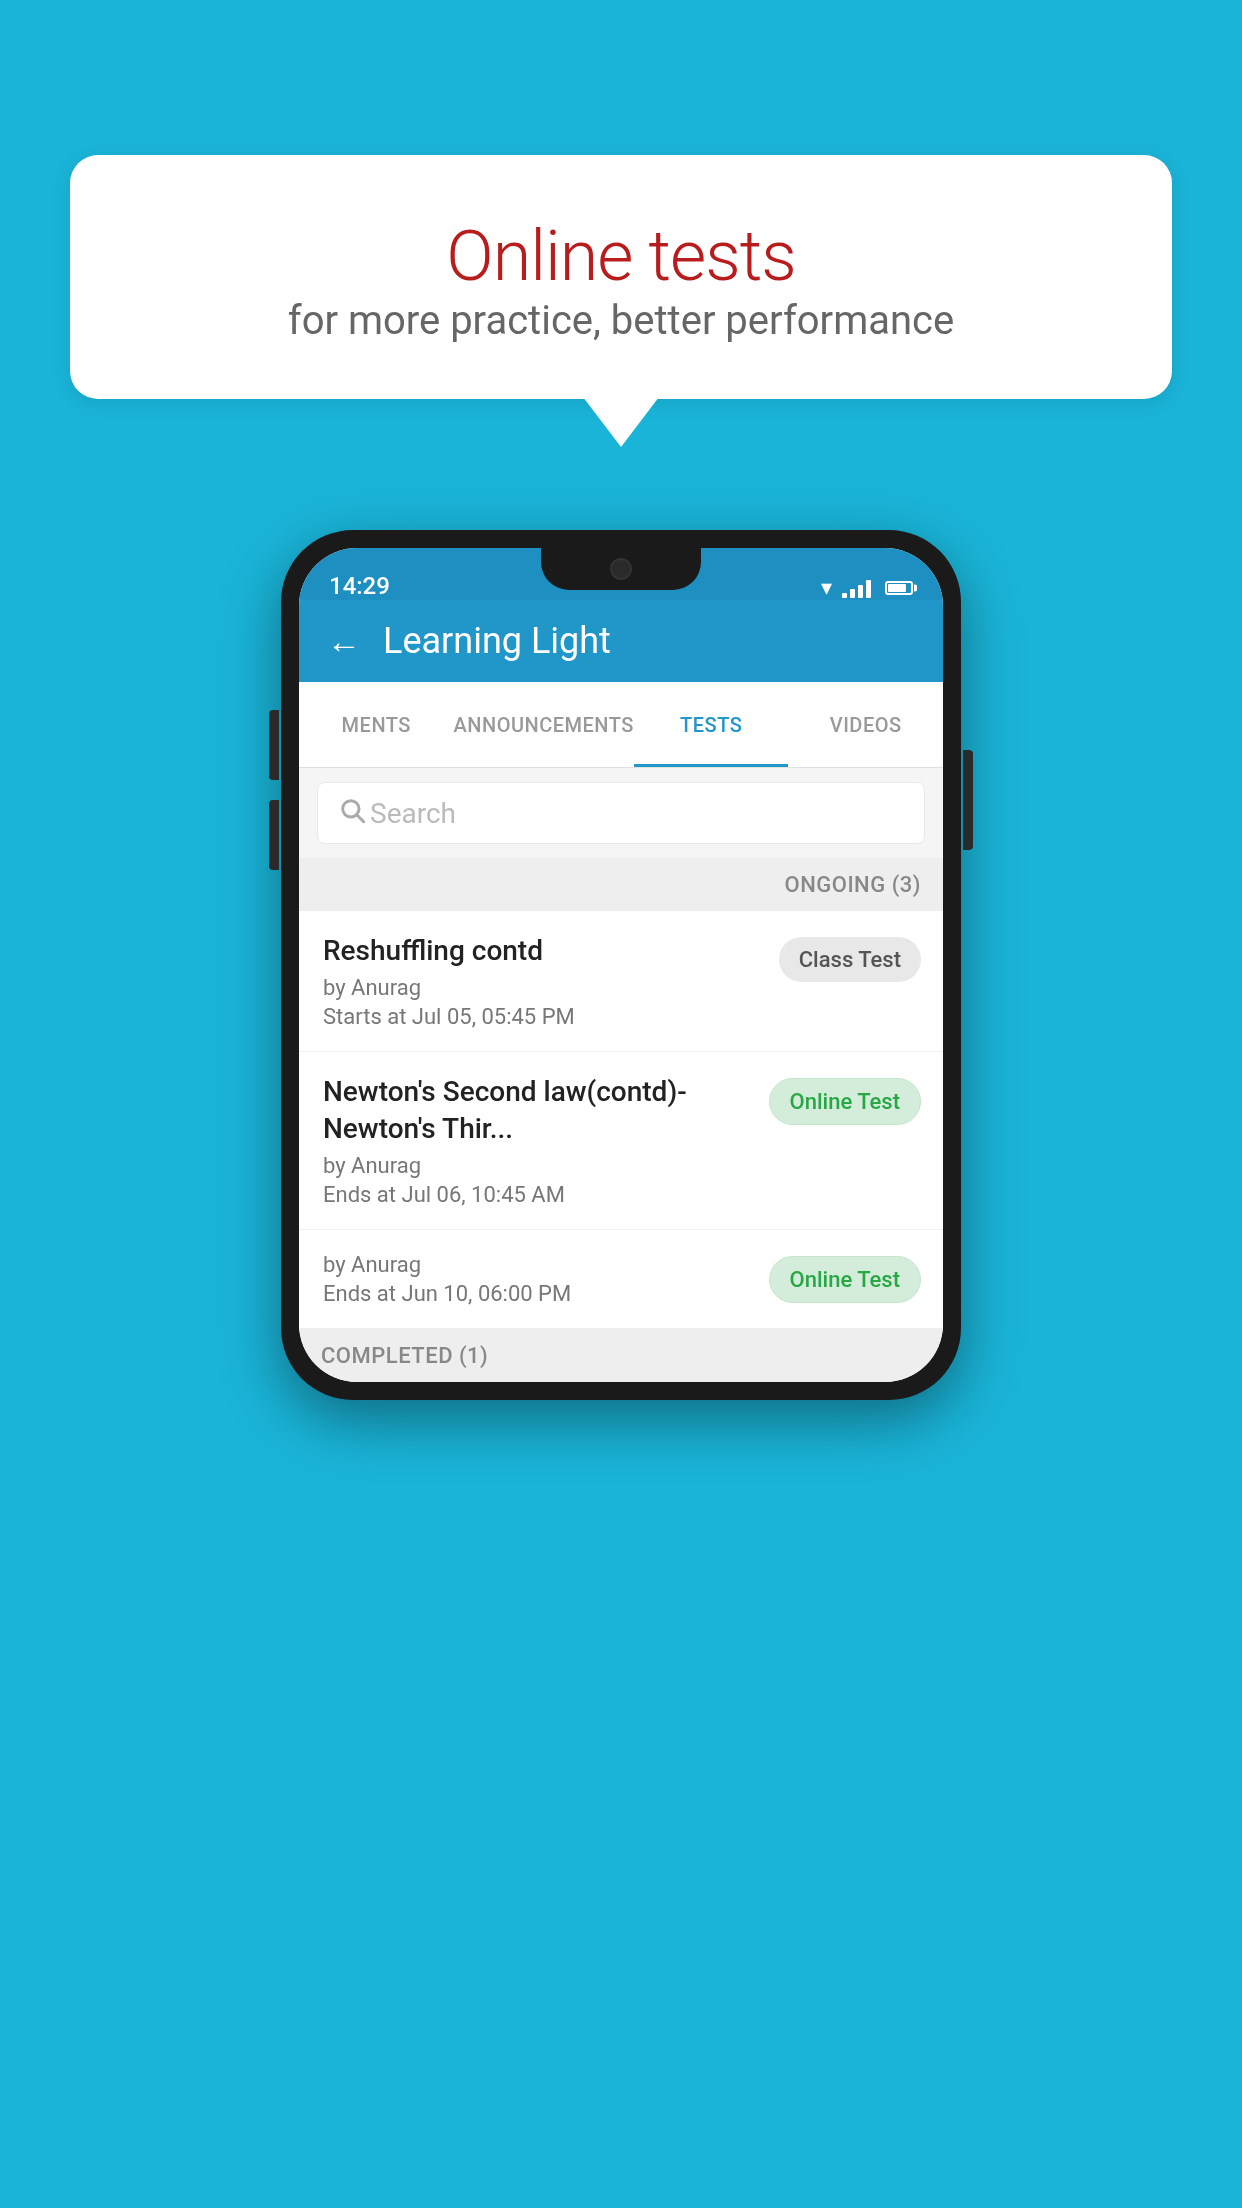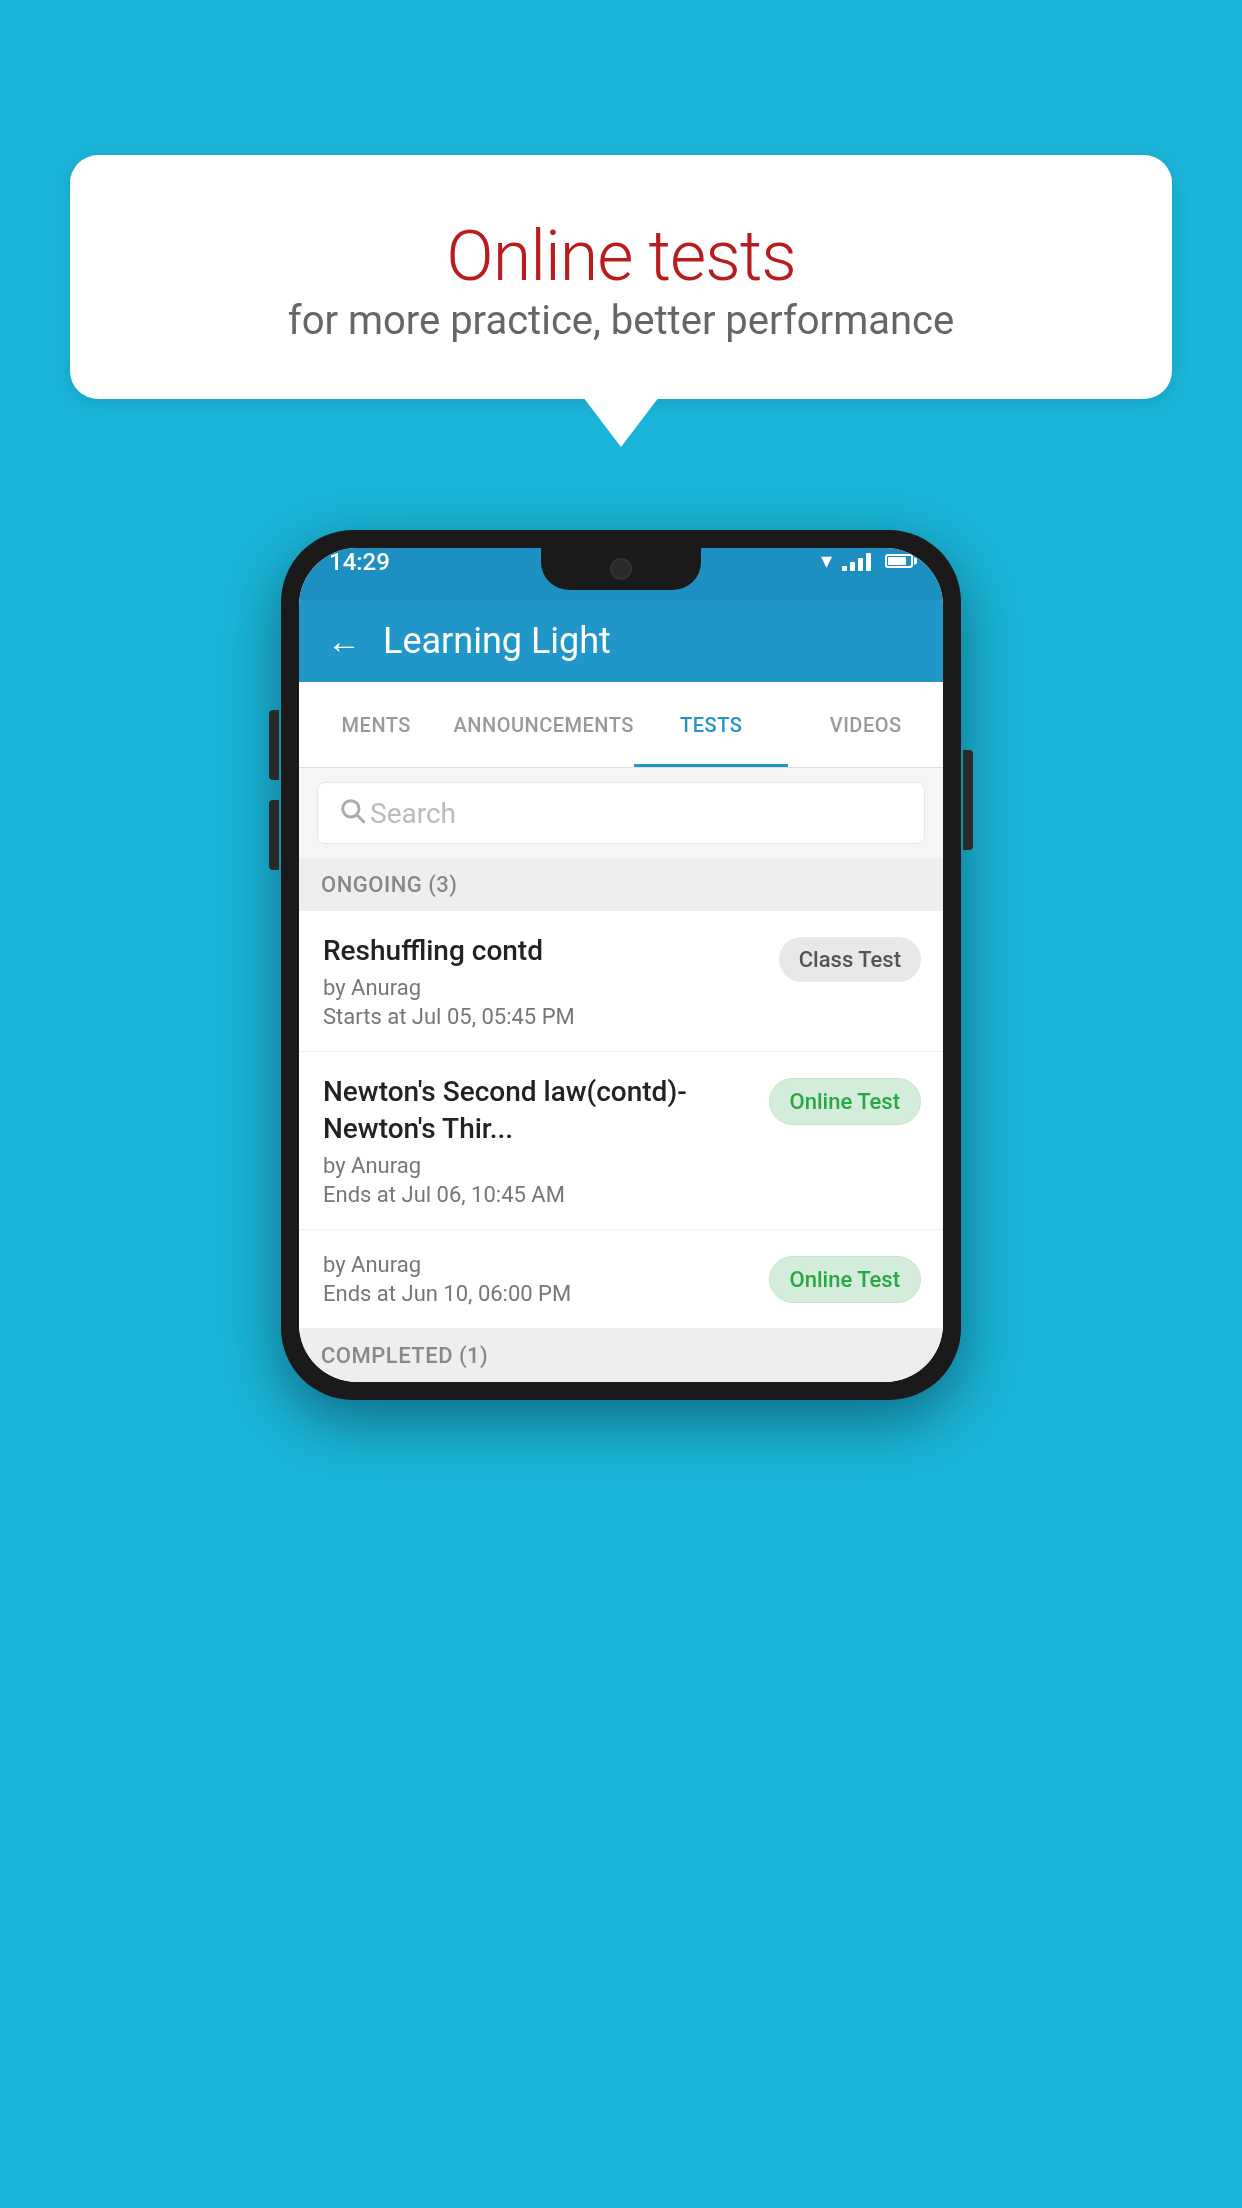--- a/index.html
+++ b/index.html
@@ -139,21 +139,21 @@
       border-radius: 58px;
       overflow: hidden;
       width: 100%;
     }
 
     
     .status-bar {
       background: #1d8fc0;
       height: 52px;
       display: flex;
-      align-items: flex-start;
+      align-items: flex-end;
       justify-content: space-between;
       padding: 0 30px;
     }
 
     .status-time {
       color: white;
       font-size: 24px;
       font-weight: 500;
     }
 
@@ -297,20 +297,21 @@
 
     .search-text {
       color: #bbb;
       font-size: 28px;
     }
 
     
     .section-header {
       background: #eeeeee;
       padding: 14px 22px;
+      text-align: right;
     }
 
     .section-title {
       font-size: 22px;
       color: #888;
       font-weight: 500;
       letter-spacing: 0.5px;
       text-transform: uppercase;
     }
 

